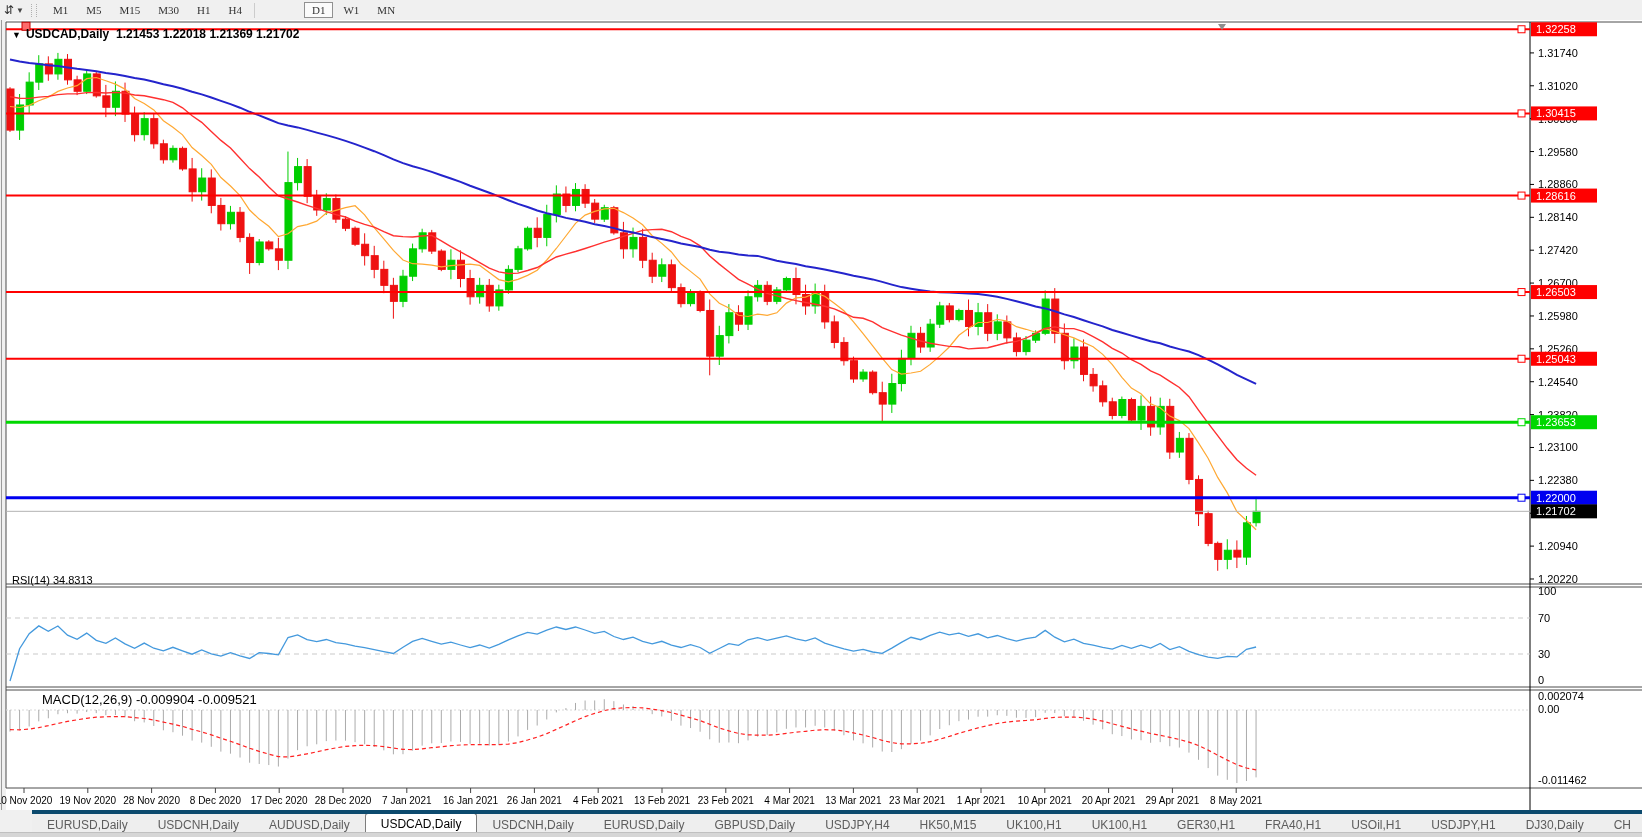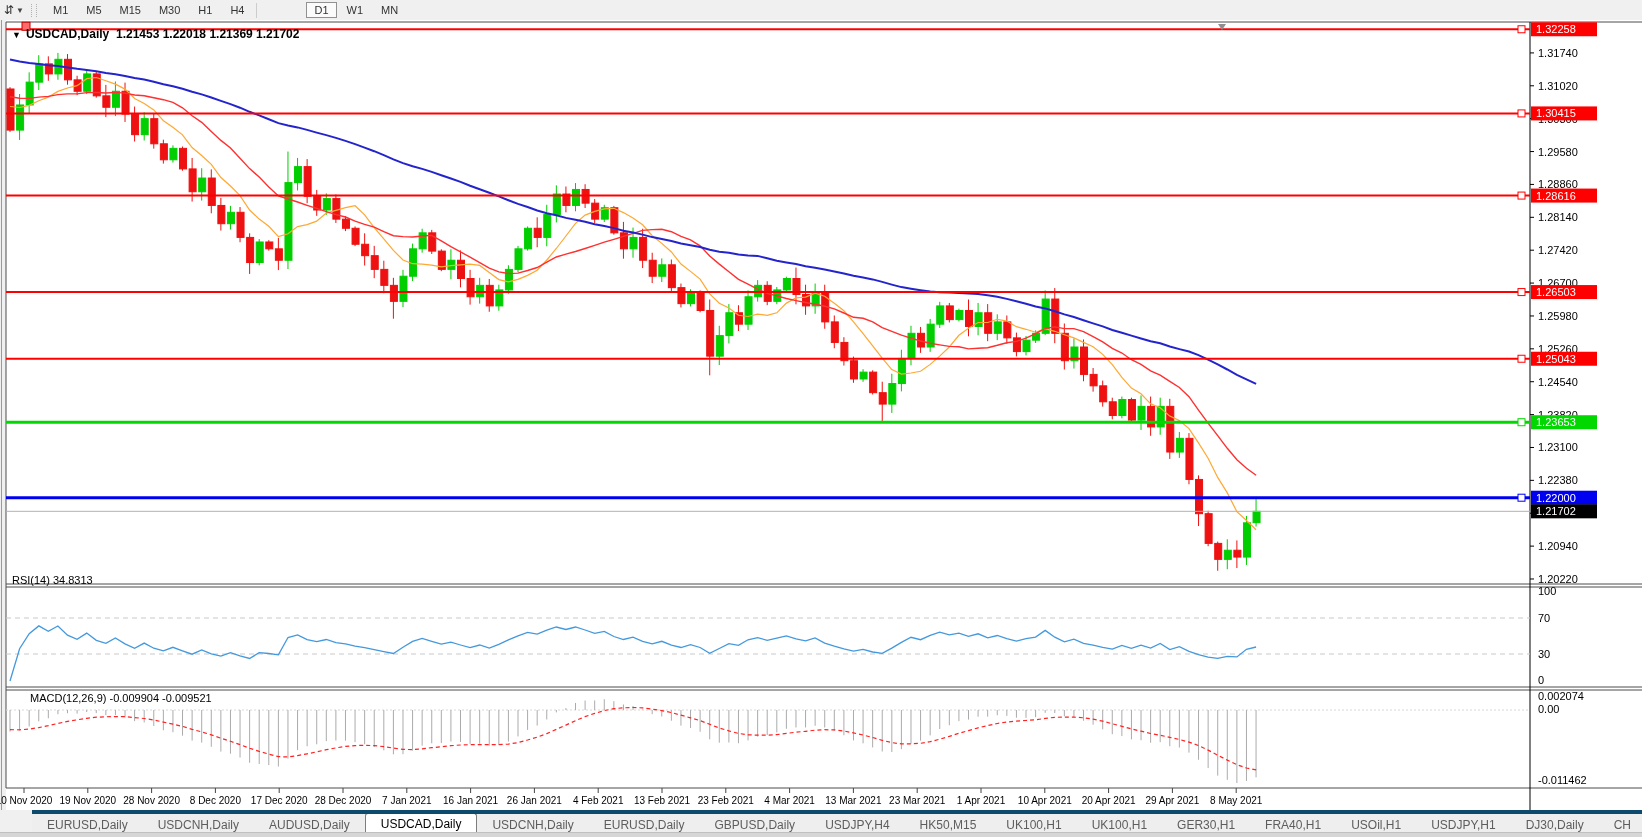--- a/index.html
+++ b/index.html
@@ -11,42 +11,42 @@
   .grip{width:4px;height:13px;border-left:1px dotted #b0b0b0;border-right:1px dotted #b0b0b0;margin:0 7px 0 3px;}
   .tf{padding:2px 8px;margin:0 1px;color:#333;cursor:default;}
   .tf.active{background:#fbfbfb;border:1px solid #919191;padding:1px 7px;margin-left:46px;}
   .sepv{width:1px;height:15px;background:#cccccc;margin:0 3px;}
   #stage{position:absolute;top:20px;left:0;width:1642px;height:790px;background:#ffffff;}
   #csvg{position:absolute;top:0;left:0;}
   .overlay{position:absolute;color:#000;white-space:nowrap;}
   #chart-title{left:12px;top:7px;font-size:12px;font-weight:bold;text-align:center;}
   #title-caret{font-size:9px;margin-right:5px;font-weight:normal;}
   #rsi-label{left:12px;top:554px;font-size:11px;}
-  #macd-label{left:0;top:672px;font-size:11px;padding-left:30px;}
+  #macd-label{left:12px;top:672px;font-size:13px;padding-left:30px;}
   #tabbar{position:absolute;top:810px;left:0;width:1642px;height:22px;background:#eeeeee;
     border-top:4px solid #0c4a6e;display:flex;align-items:flex-end;overflow:hidden;margin-left:32px;}
   #tabs{display:flex;align-items:flex-end;height:22px;max-width:1600px;overflow:hidden;}
   .tab{font-size:12px;color:#5d5d5d;padding:4px 15px 4px;cursor:default;}
   .tab.active{background:#ffffff;border:1px solid #7d7d7d;border-bottom:1px solid #ffffff;
     border-radius:3px 3px 0 0;color:#000;padding:3px 15px 4px;}
   .tabsep{width:1px;height:13px;background:#b8b8b8;align-self:center;}
   #tab-arrows{position:absolute;right:3px;top:0;height:22px;display:flex;align-items:center;
     gap:6px;font-size:10px;color:#3a3a3a;background:#eeeeee;padding-left:6px;}
   #statusstrip{position:absolute;top:832px;left:0;width:1642px;height:5px;background:#d6d6d6;
     border-top:1px solid #c0c0c0;}
   text{font-family:"Liberation Sans",sans-serif;}
 </style>
 </head>
 <body>
 
 <div id="toolbar">
   <span id="tool-icon">⇵</span>
   <span id="tool-caret">▼</span>
   <span class="grip"></span>
-  <span id="tf-buttons" style="display:flex;align-items:center;">
+  <span id="tf-buttons" style="display:flex;align-items:center;font-family:Liberation Serif, serif;">
       <span class="tf">M1</span>
       <span class="tf">M5</span>
       <span class="tf">M15</span>
       <span class="tf">M30</span>
       <span class="tf">H1</span>
       <span class="tf">H4</span>
       <span class="sepv"></span>
       <span class="tf active">D1</span>
       <span class="tf">W1</span>
       <span class="tf">MN</span>

